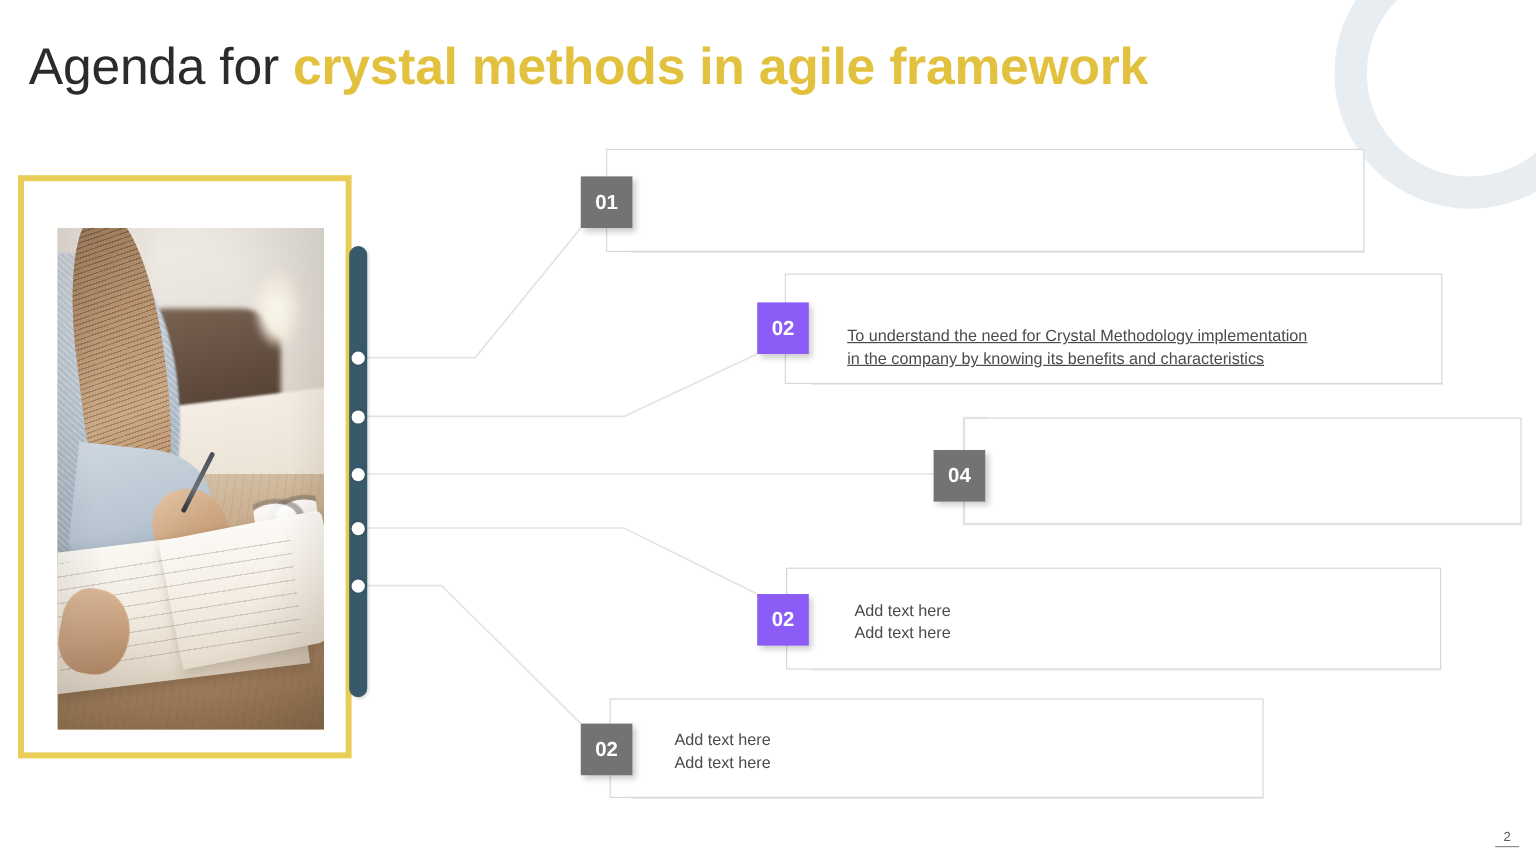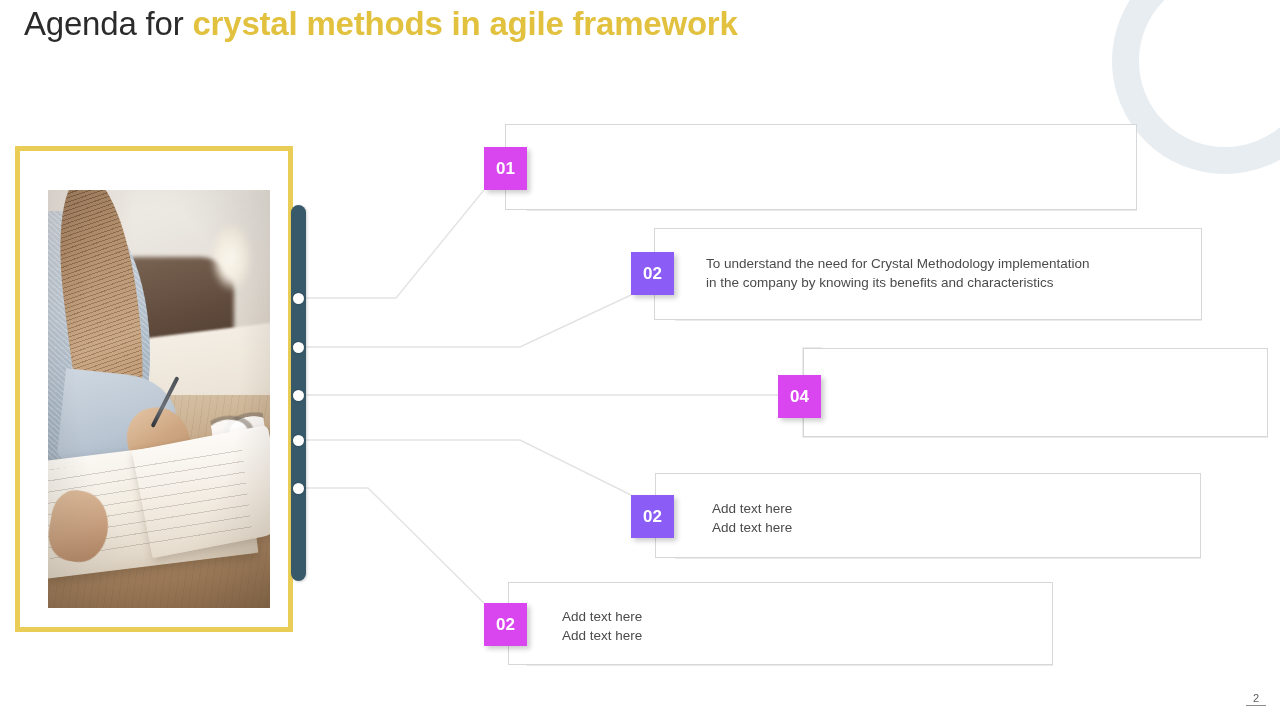--- a/index.html
+++ b/index.html
@@ -15,22 +15,22 @@
   .deco-ring{
     position:absolute;right:-58px;top:-52px;
     width:226px;height:226px;border-radius:50%;
     border:27px solid #e8edf1;
     box-sizing:border-box;
     z-index:0;
   }
 
   
   .title{
-    position:absolute;left:24px;top:4px;z-index:5;
-    font-size:33px;line-height:40px;white-space:nowrap;
+    position:absolute;left:24px;top:36px;z-index:5;
+    font-size:43px;line-height:40px;white-space:nowrap;
   }
   .title .t-plain{color:#2b2b2b;font-weight:400;letter-spacing:-.2px;}
   .title .t-accent{color:#e2c13f;font-weight:bold;letter-spacing:-.2px;}
 
   
   .photo-frame{
     position:absolute;left:15px;top:146px;width:278px;height:486px;
     border:5px solid #e9cd57;background:#ffffff;box-sizing:border-box;z-index:3;
   }
   .photo{
@@ -163,21 +163,21 @@
   .item-text{
     position:absolute;z-index:6;color:#4b4b4b;
     font-size:13.5px;line-height:19px;white-space:pre-line;
   }
   .badge{
     position:absolute;width:43px;height:43px;z-index:7;
     display:flex;align-items:center;justify-content:center;
     color:#ffffff;font-size:17px;font-weight:bold;
     box-shadow:3px 3px 5px rgba(0,0,0,.20);
   }
-  .badge.gold{background:#d946ef;}
+  .badge.gold{background:#737373;}
   .badge.teal{background:#8b5cf6;}
 
   
   .page-num{
     position:absolute;right:14px;bottom:14px;z-index:8;
     font-size:11px;color:#5d5d5d;text-align:center;width:20px;
     border-bottom:1px solid #8d8d8d;padding-bottom:1px;
   }
 </style>
 </head>
@@ -241,21 +241,21 @@
   <div class="rail-dot" style="top:342px"></div>
   <div class="rail-dot" style="top:390px"></div>
   <div class="rail-dot" style="top:435px"></div>
   <div class="rail-dot" style="top:483px"></div>
 
   <div class="item-box" style="left:505px;top:124px;width:632px;height:86px;"></div>
   <div class="badge gold" style="left:484px;top:147px;">01</div>
 
   <div class="item-box" style="left:654px;top:228px;width:548px;height:92px;"></div>
   <div class="badge teal" style="left:631px;top:252px;">02</div>
-  <div class="item-text" style="left:706px;top:254px;width:500px;">To understand the need for Crystal Methodology implementation
+  <div class="item-text" style="left:706px;top:270px;width:500px;text-decoration:underline;">To understand the need for Crystal Methodology implementation
 in the company by knowing its benefits and characteristics</div>
 
   <div class="item-box" style="left:803px;top:348px;width:465px;height:89px;"></div>
   <div class="badge gold" style="left:778px;top:375px;">04</div>
 
   <div class="item-box" style="left:655px;top:473px;width:546px;height:85px;"></div>
   <div class="badge teal" style="left:631px;top:495px;">02</div>
   <div class="item-text" style="left:712px;top:499px;width:400px;">Add text here
 Add text here</div>
 

